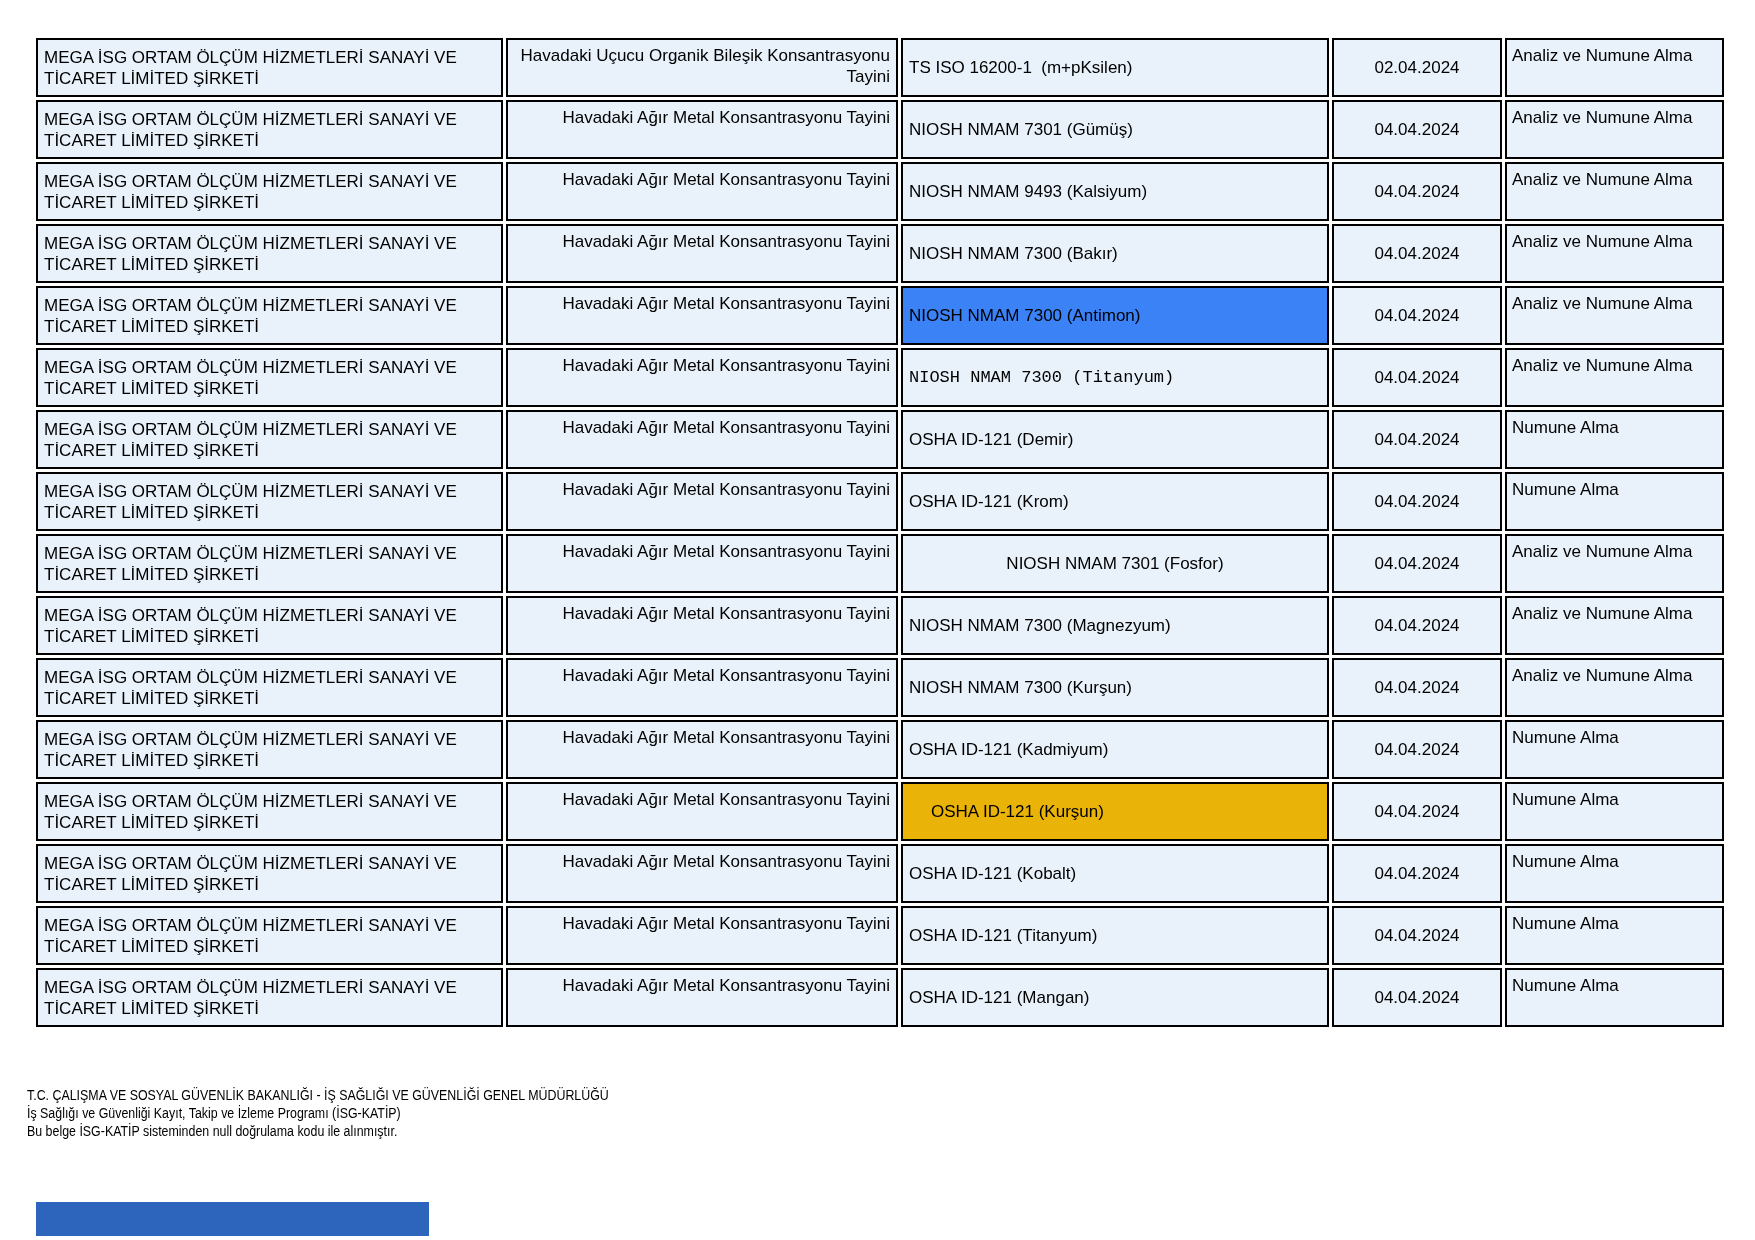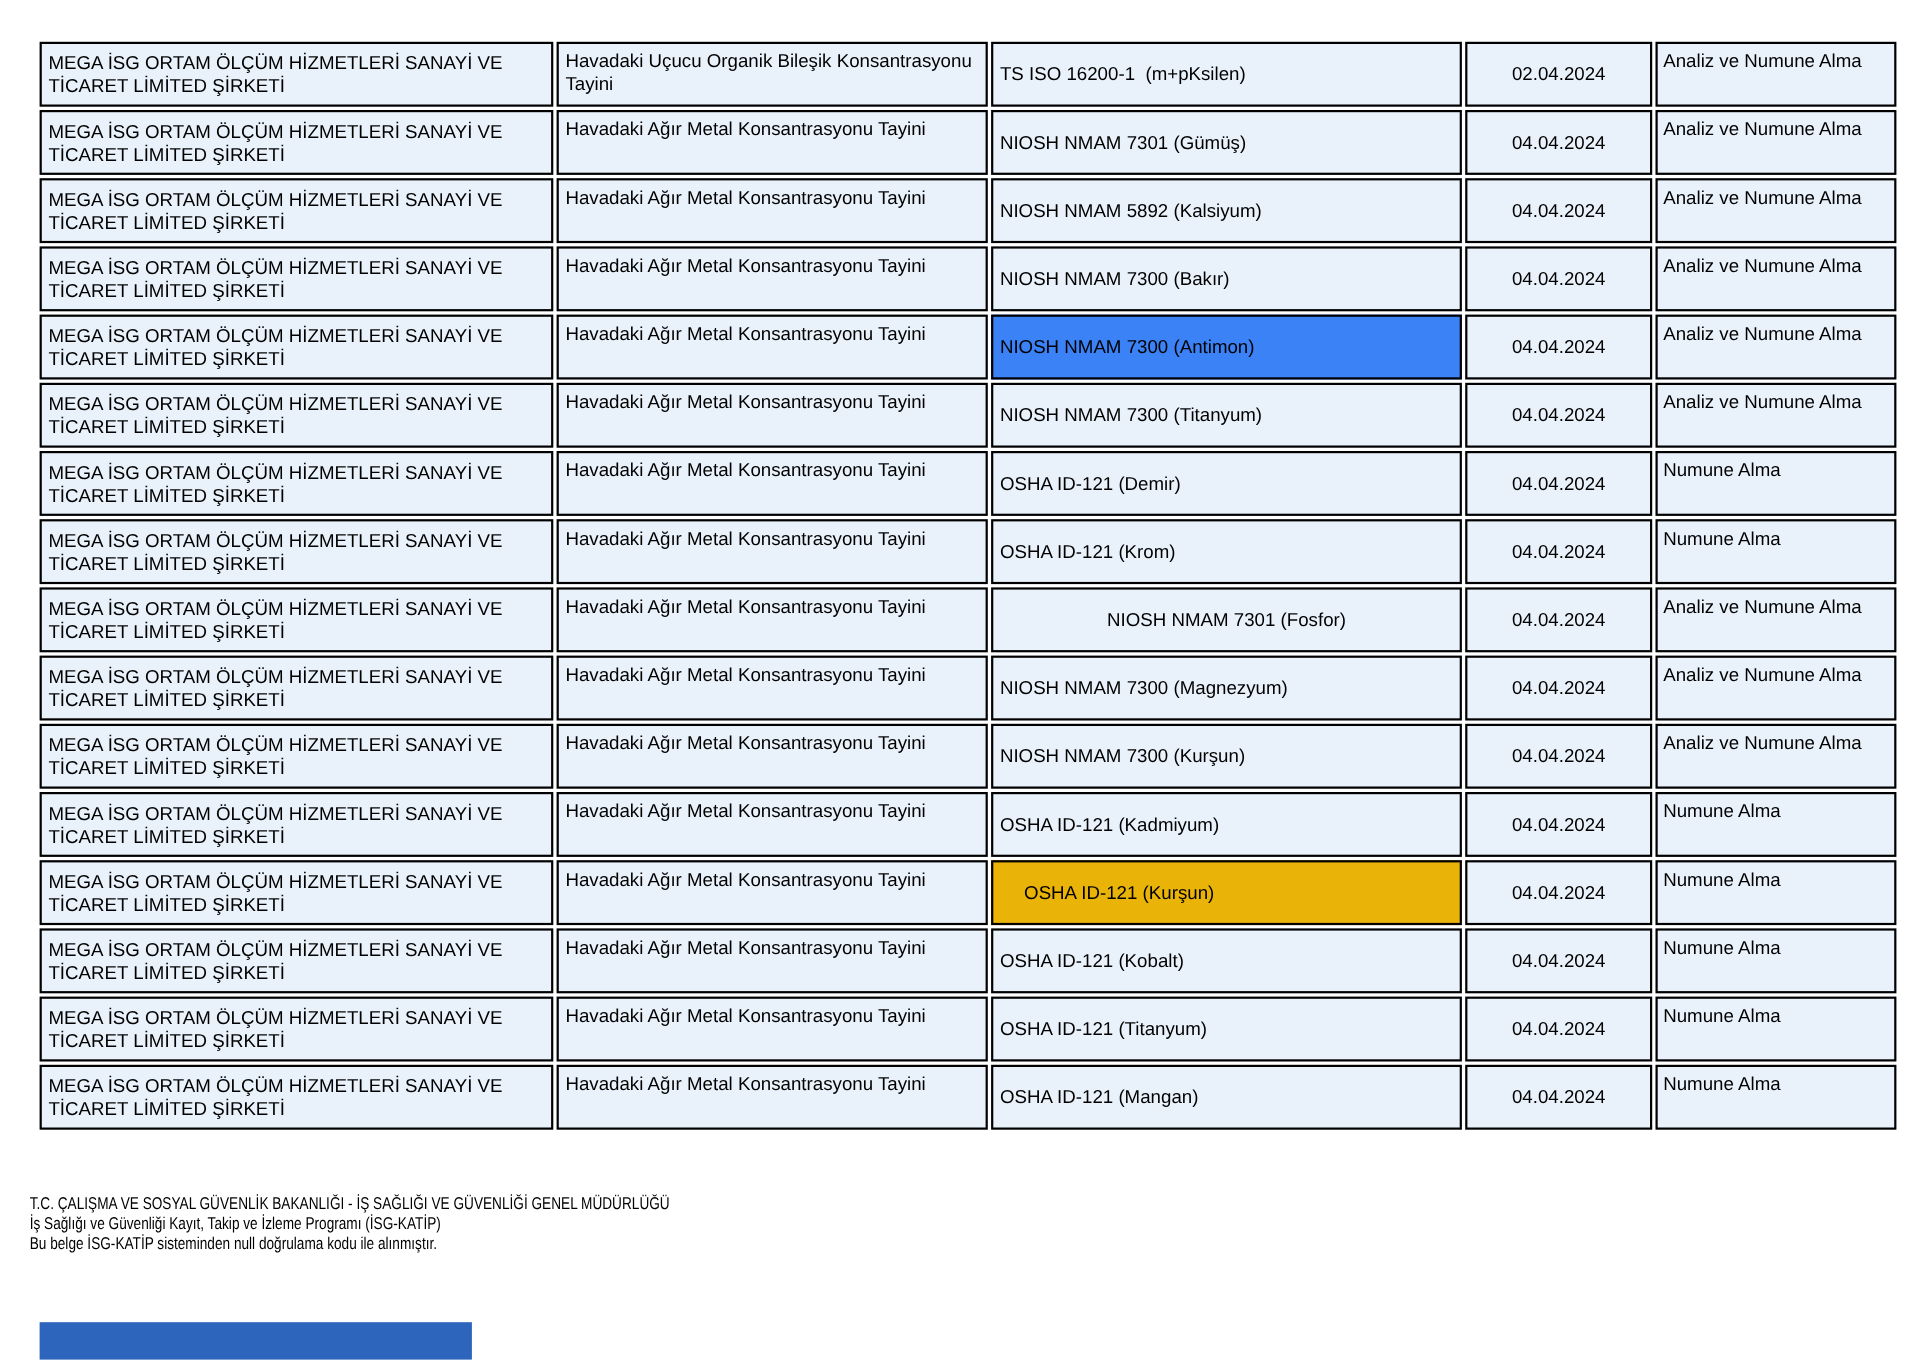--- a/index.html
+++ b/index.html
@@ -11,21 +11,21 @@
   table.auth{
     border-collapse:separate;border-spacing:3px;table-layout:fixed;
     position:absolute;left:33px;top:35px;width:1694px;
   }
   td{
     border:2px solid #000;background:#e9f2fb;box-sizing:border-box;
     height:59px;padding:3px 6px;font-size:17px;line-height:21px;
     overflow:hidden;white-space:pre-wrap;word-wrap:break-word;
   }
   td.c1{vertical-align:middle;}
-  td.c2{vertical-align:top;padding-top:5px;}
+  td.c2{vertical-align:top;padding-top:5px;text-align:right;}
   td.c3{vertical-align:middle;}
   td.c4{vertical-align:middle;text-align:center;}
   td.c5{vertical-align:top;padding-top:5px;padding-left:5px;padding-right:2px;}
   .footer{
     position:absolute;left:27px;top:1086px;width:900px;
   }
   .footer div{
     font-size:15.5px;line-height:18px;white-space:nowrap;
     transform:scaleX(0.80);transform-origin:left top;
   }
@@ -57,42 +57,42 @@
         <tr>
           <td class="c1" style="background: rgb(233, 242, 251);">MEGA İSG ORTAM ÖLÇÜM HİZMETLERİ SANAYİ VE TİCARET LİMİTED ŞİRKETİ</td>
           <td class="c2" style="background: rgb(233, 242, 251);">Havadaki Ağır Metal Konsantrasyonu Tayini</td>
           <td class="c3" style="background: rgb(233, 242, 251);">NIOSH NMAM 7301 (Gümüş)</td>
           <td class="c4" style="background: rgb(233, 242, 251);">04.04.2024</td>
           <td class="c5" style="background: rgb(233, 242, 251);">Analiz ve Numune Alma</td>
         </tr>
         <tr>
           <td class="c1" style="background: rgb(233, 242, 251);">MEGA İSG ORTAM ÖLÇÜM HİZMETLERİ SANAYİ VE TİCARET LİMİTED ŞİRKETİ</td>
           <td class="c2" style="background: rgb(233, 242, 251);">Havadaki Ağır Metal Konsantrasyonu Tayini</td>
-          <td class="c3" style="background: rgb(233, 242, 251);">NIOSH NMAM 5892 (Kalsiyum)</td>
+          <td class="c3" style="background: rgb(233, 242, 251);">NIOSH NMAM 9493 (Kalsiyum)</td>
           <td class="c4" style="background: rgb(233, 242, 251);">04.04.2024</td>
           <td class="c5" style="background: rgb(233, 242, 251);">Analiz ve Numune Alma</td>
         </tr>
         <tr>
           <td class="c1" style="background: rgb(233, 242, 251);">MEGA İSG ORTAM ÖLÇÜM HİZMETLERİ SANAYİ VE TİCARET LİMİTED ŞİRKETİ</td>
           <td class="c2" style="background: rgb(233, 242, 251);">Havadaki Ağır Metal Konsantrasyonu Tayini</td>
           <td class="c3" style="background: rgb(233, 242, 251);">NIOSH NMAM 7300 (Bakır)</td>
           <td class="c4" style="background: rgb(233, 242, 251);">04.04.2024</td>
           <td class="c5" style="background: rgb(233, 242, 251);">Analiz ve Numune Alma</td>
         </tr>
         <tr>
           <td class="c1" style="background: rgb(233, 242, 251);">MEGA İSG ORTAM ÖLÇÜM HİZMETLERİ SANAYİ VE TİCARET LİMİTED ŞİRKETİ</td>
           <td class="c2" style="background: rgb(233, 242, 251);">Havadaki Ağır Metal Konsantrasyonu Tayini</td>
           <td class="c3" style="background: #3b82f6;">NIOSH NMAM 7300 (Antimon)</td>
           <td class="c4" style="background: rgb(233, 242, 251);">04.04.2024</td>
           <td class="c5" style="background: rgb(233, 242, 251);">Analiz ve Numune Alma</td>
         </tr>
         <tr>
           <td class="c1" style="background: rgb(233, 242, 251);">MEGA İSG ORTAM ÖLÇÜM HİZMETLERİ SANAYİ VE TİCARET LİMİTED ŞİRKETİ</td>
           <td class="c2" style="background: rgb(233, 242, 251);">Havadaki Ağır Metal Konsantrasyonu Tayini</td>
-          <td class="c3" style="background: rgb(233, 242, 251);">NIOSH NMAM 7300 (Titanyum)</td>
+          <td class="c3" style="background: rgb(233, 242, 251); font-family: Liberation Mono, monospace;">NIOSH NMAM 7300 (Titanyum)</td>
           <td class="c4" style="background: rgb(233, 242, 251);">04.04.2024</td>
           <td class="c5" style="background: rgb(233, 242, 251);">Analiz ve Numune Alma</td>
         </tr>
         <tr>
           <td class="c1" style="background: rgb(233, 242, 251);">MEGA İSG ORTAM ÖLÇÜM HİZMETLERİ SANAYİ VE TİCARET LİMİTED ŞİRKETİ</td>
           <td class="c2" style="background: rgb(233, 242, 251);">Havadaki Ağır Metal Konsantrasyonu Tayini</td>
           <td class="c3" style="background: rgb(233, 242, 251);">OSHA ID-121 (Demir)</td>
           <td class="c4" style="background: rgb(233, 242, 251);">04.04.2024</td>
           <td class="c5" style="background: rgb(233, 242, 251);">Numune Alma</td>
         </tr>

